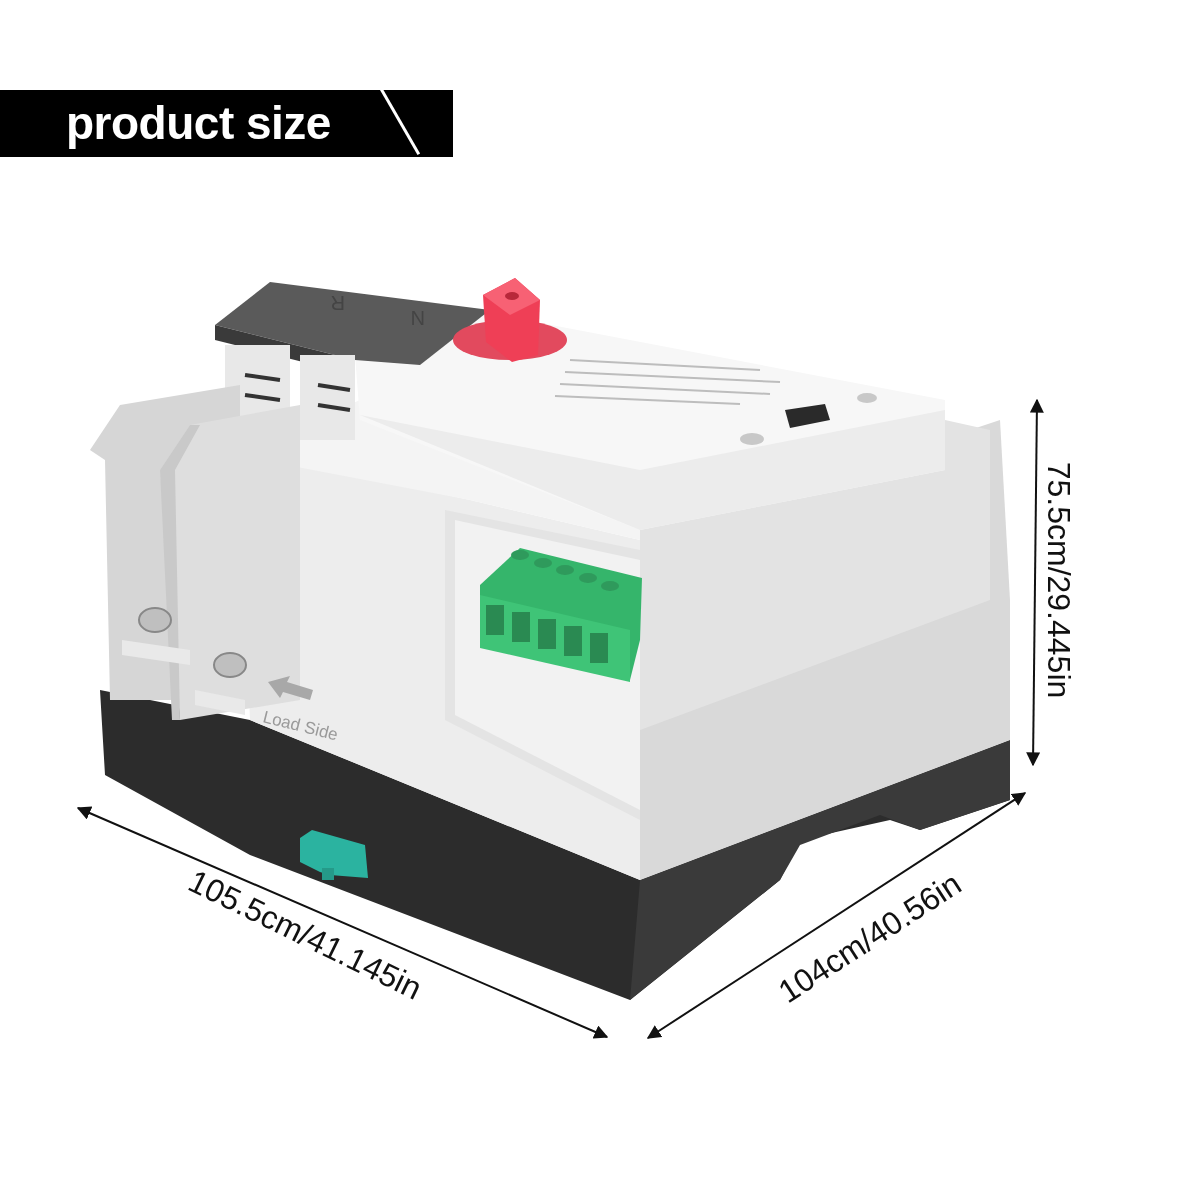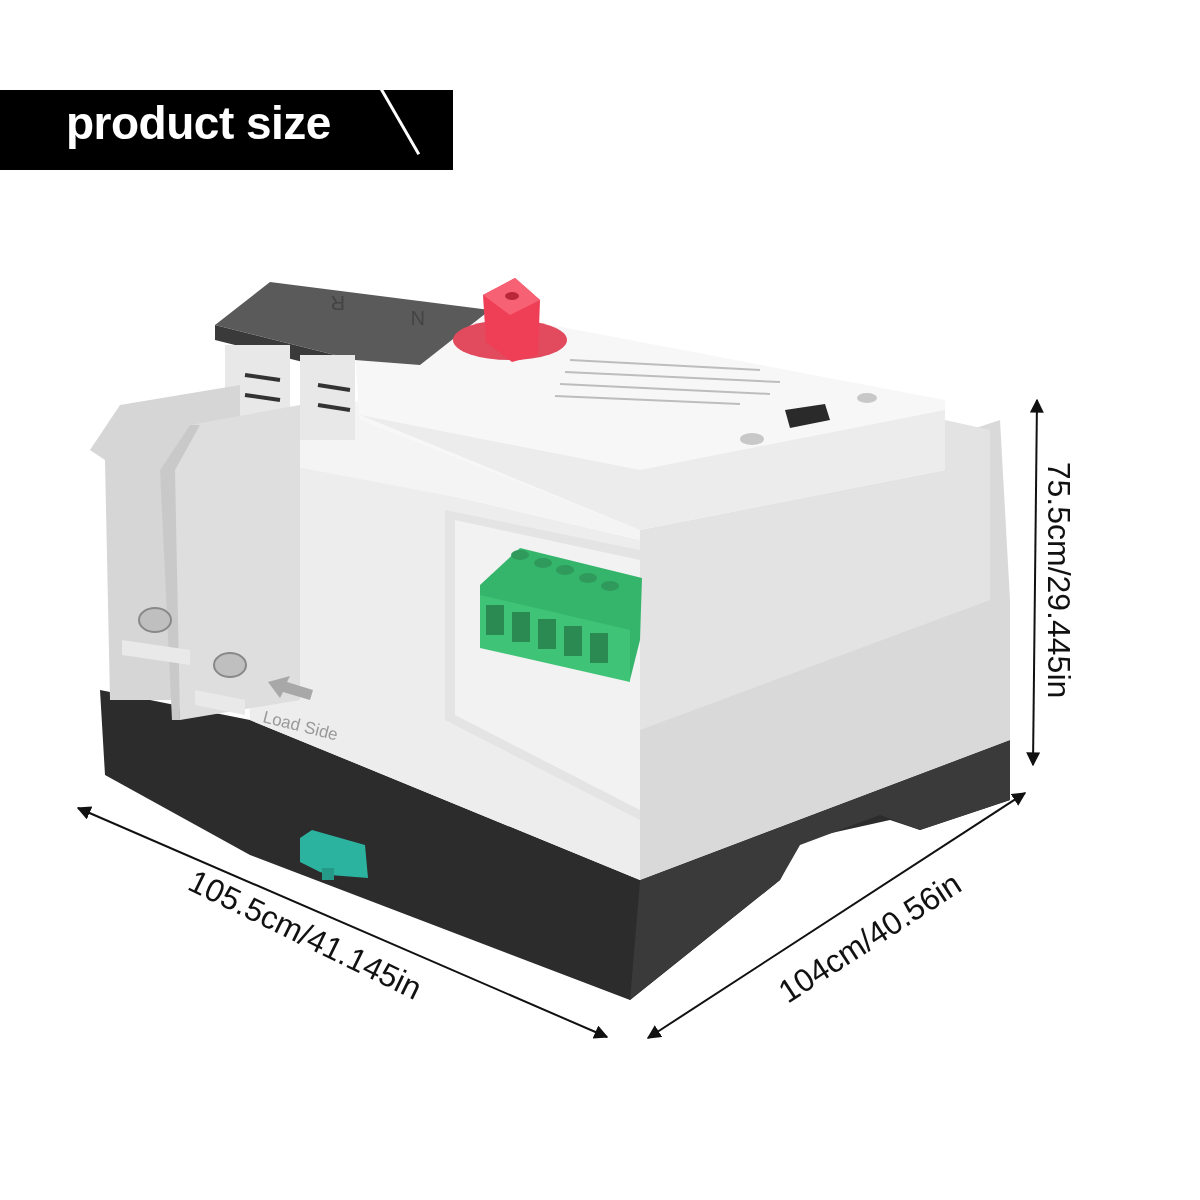--- a/index.html
+++ b/index.html
@@ -1,17 +1,17 @@
 <!DOCTYPE html>
 <html><head>
 <meta charset="utf-8">
 <style>
   html, body { margin:0; padding:0; }
   body { width:1200px; height:1200px; background:#ffffff; position:relative; overflow:hidden; font-family:"Liberation Sans", sans-serif; }
-  .banner { position:absolute; left:0; top:90px; width:453px; height:80px; background:#000; }
+  .banner { position:absolute; left:0; top:90px; width:453px; height:67px; background:#000; }
   .banner-text { position:absolute; left:66px; top:4px; color:#fff; font-weight:bold; font-size:46px; letter-spacing:-0.5px; line-height:58px; font-family:"Liberation Sans", sans-serif; }
   .banner-slash { position:absolute; left:380px; top:0; width:3px; height:75px; background:#fff; transform:rotate(-30deg); transform-origin:top left; }
   .dim-label { position:absolute; font-size:32px; color:#111; white-space:nowrap; font-family:"Liberation Sans", sans-serif; }
   .dim-height { left:1058px; top:580px; transform:translate(-50%,-50%) rotate(90deg); }
   .dim-width { left:305px; top:935px; transform:translate(-50%,-50%) rotate(26deg); }
   .dim-depth { left:870px; top:938px; transform:translate(-50%,-50%) rotate(-33deg); }
   svg.scene { position:absolute; left:0; top:0; }
 </style>
 </head>
 <body>

